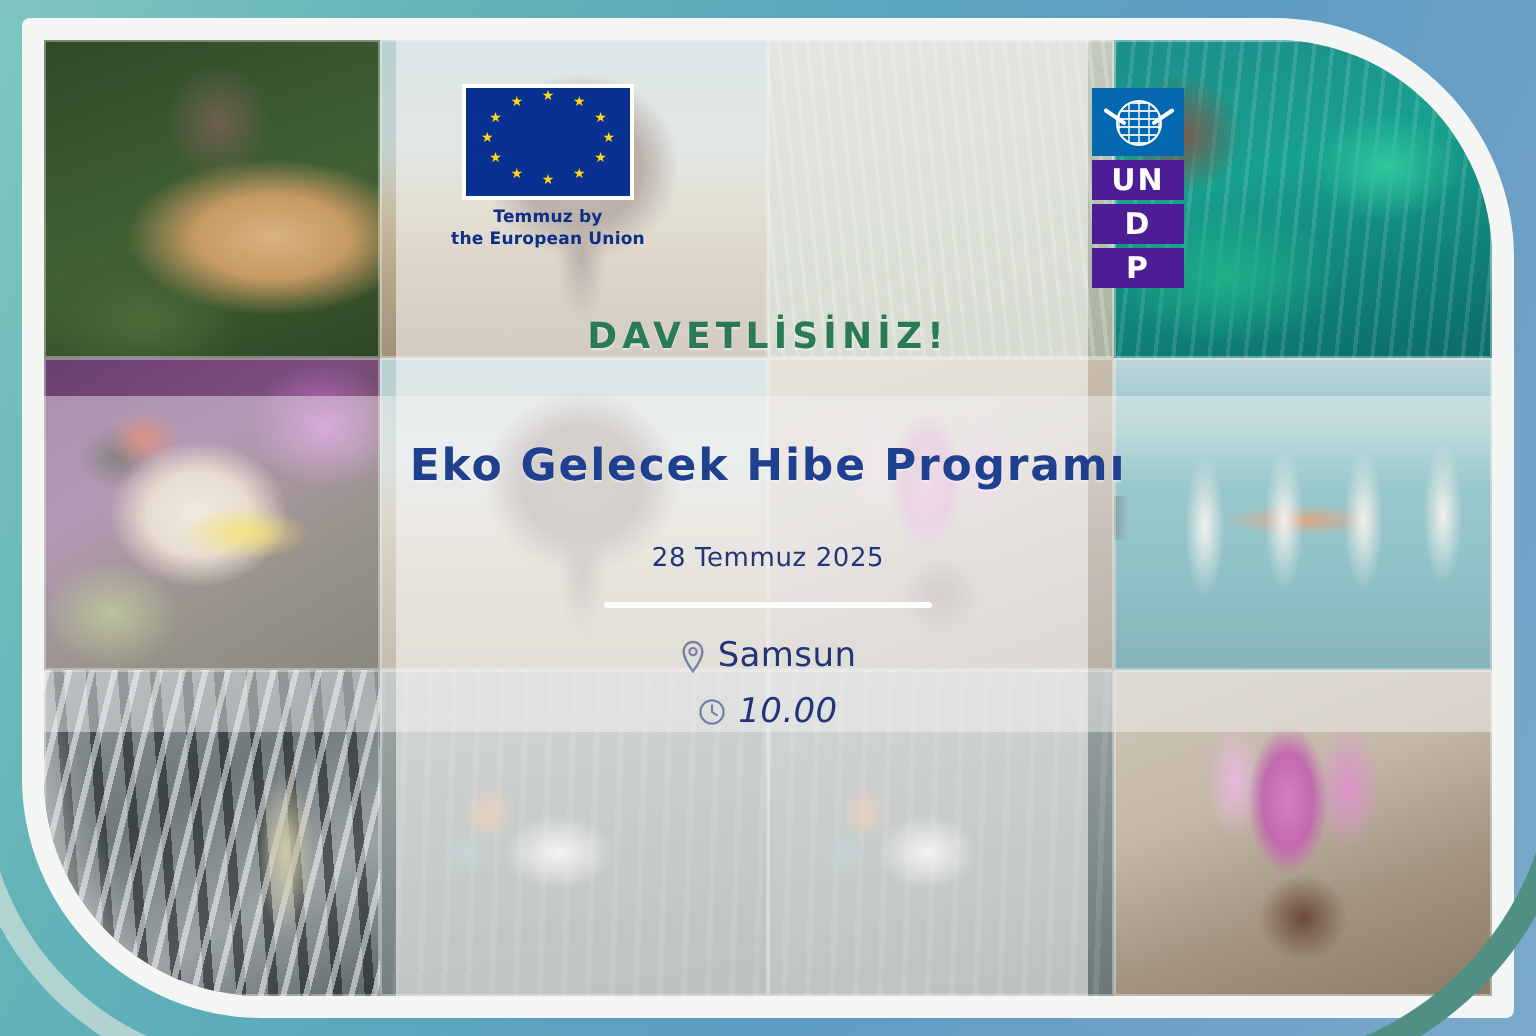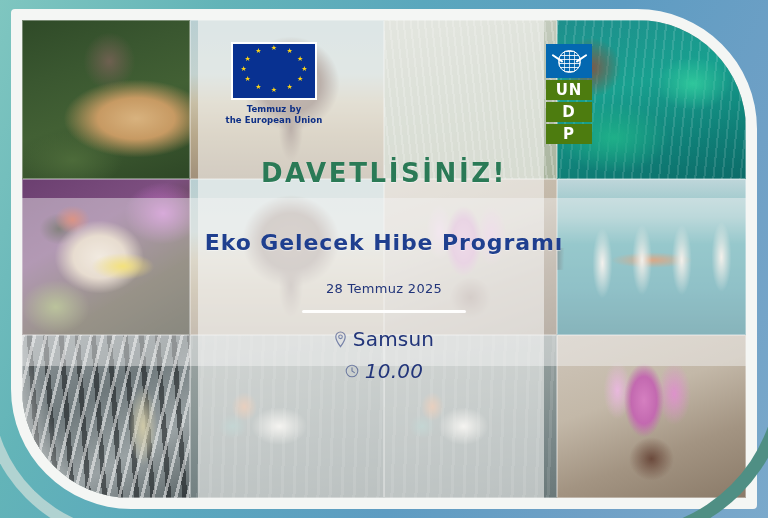--- a/index.html
+++ b/index.html
@@ -280,21 +280,21 @@
     height: 1.5px;
     background: #ffffff;
     border-radius: 1px;
   }
   .undp-globe::before { left: -9px;  transform: rotate(34deg); transform-origin: right center; }
   .undp-globe::after  { right: -9px; transform: rotate(-34deg); transform-origin: left center; }
   .undp-letters {
     margin-top: 2px;
   }
   .undp-line {
-    background: #4d7c0f;
+    background: #4c1d95;
     color: #ffffff;
     font-family: "DejaVu Sans", sans-serif;
     font-weight: bold;
     font-size: 15px;
     line-height: 20px;
     text-align: center;
     letter-spacing: 1px;
     margin-top: 2px;
     height: 20px;
   }
@@ -302,21 +302,21 @@
   
   .text-block {
     position: absolute;
     left: 0;
     right: 0;
     top: 138px;
     text-align: center;
   }
   .invite {
     font-family: "DejaVu Sans", sans-serif;
-    font-size: 26px;
+    font-size: 18px;
     font-weight: bold;
     letter-spacing: 2.6px;
     color: #2a7a56;
     margin: 0;
     text-shadow: 0 1px 1px rgba(255,255,255,.5);
   }
   .prog-title {
     font-family: "DejaVu Sans", sans-serif;
     font-size: 22px;
     font-weight: bold;
@@ -350,21 +350,21 @@
     margin: 14px auto 0 auto;
     opacity: .95;
   }
   .meta-row {
     display: flex;
     align-items: center;
     justify-content: center;
     gap: 6px;
     margin-top: 14px;
     font-family: "DejaVu Sans", sans-serif;
-    font-size: 20px;
+    font-size: 17px;
     color: #22357a;
     letter-spacing: .2px;
   }
   .meta-row.time { margin-top: 8px; font-style: italic; }
   .pin-icon, .clock-icon {
     display: inline-block;
     opacity: .55;
     line-height: 1;
   }
   .pin-icon svg, .clock-icon svg { display: block; }

